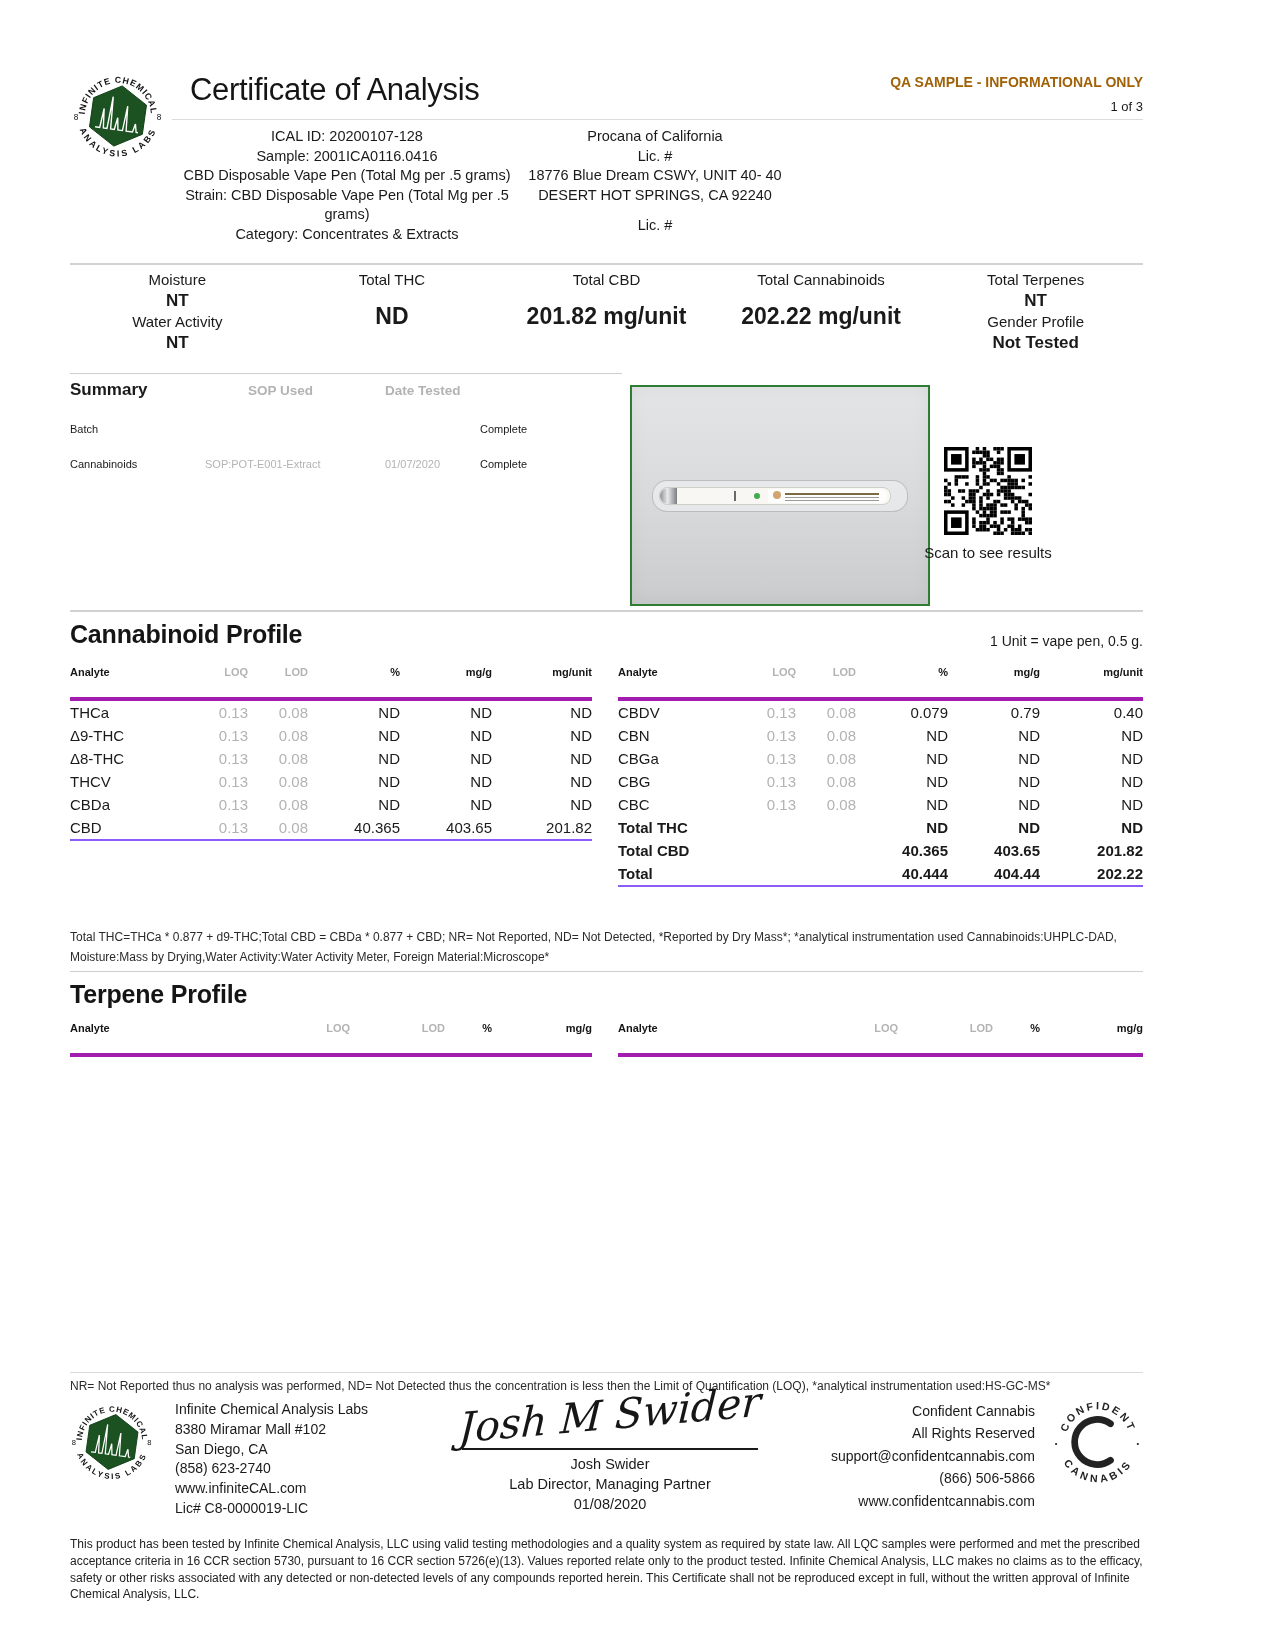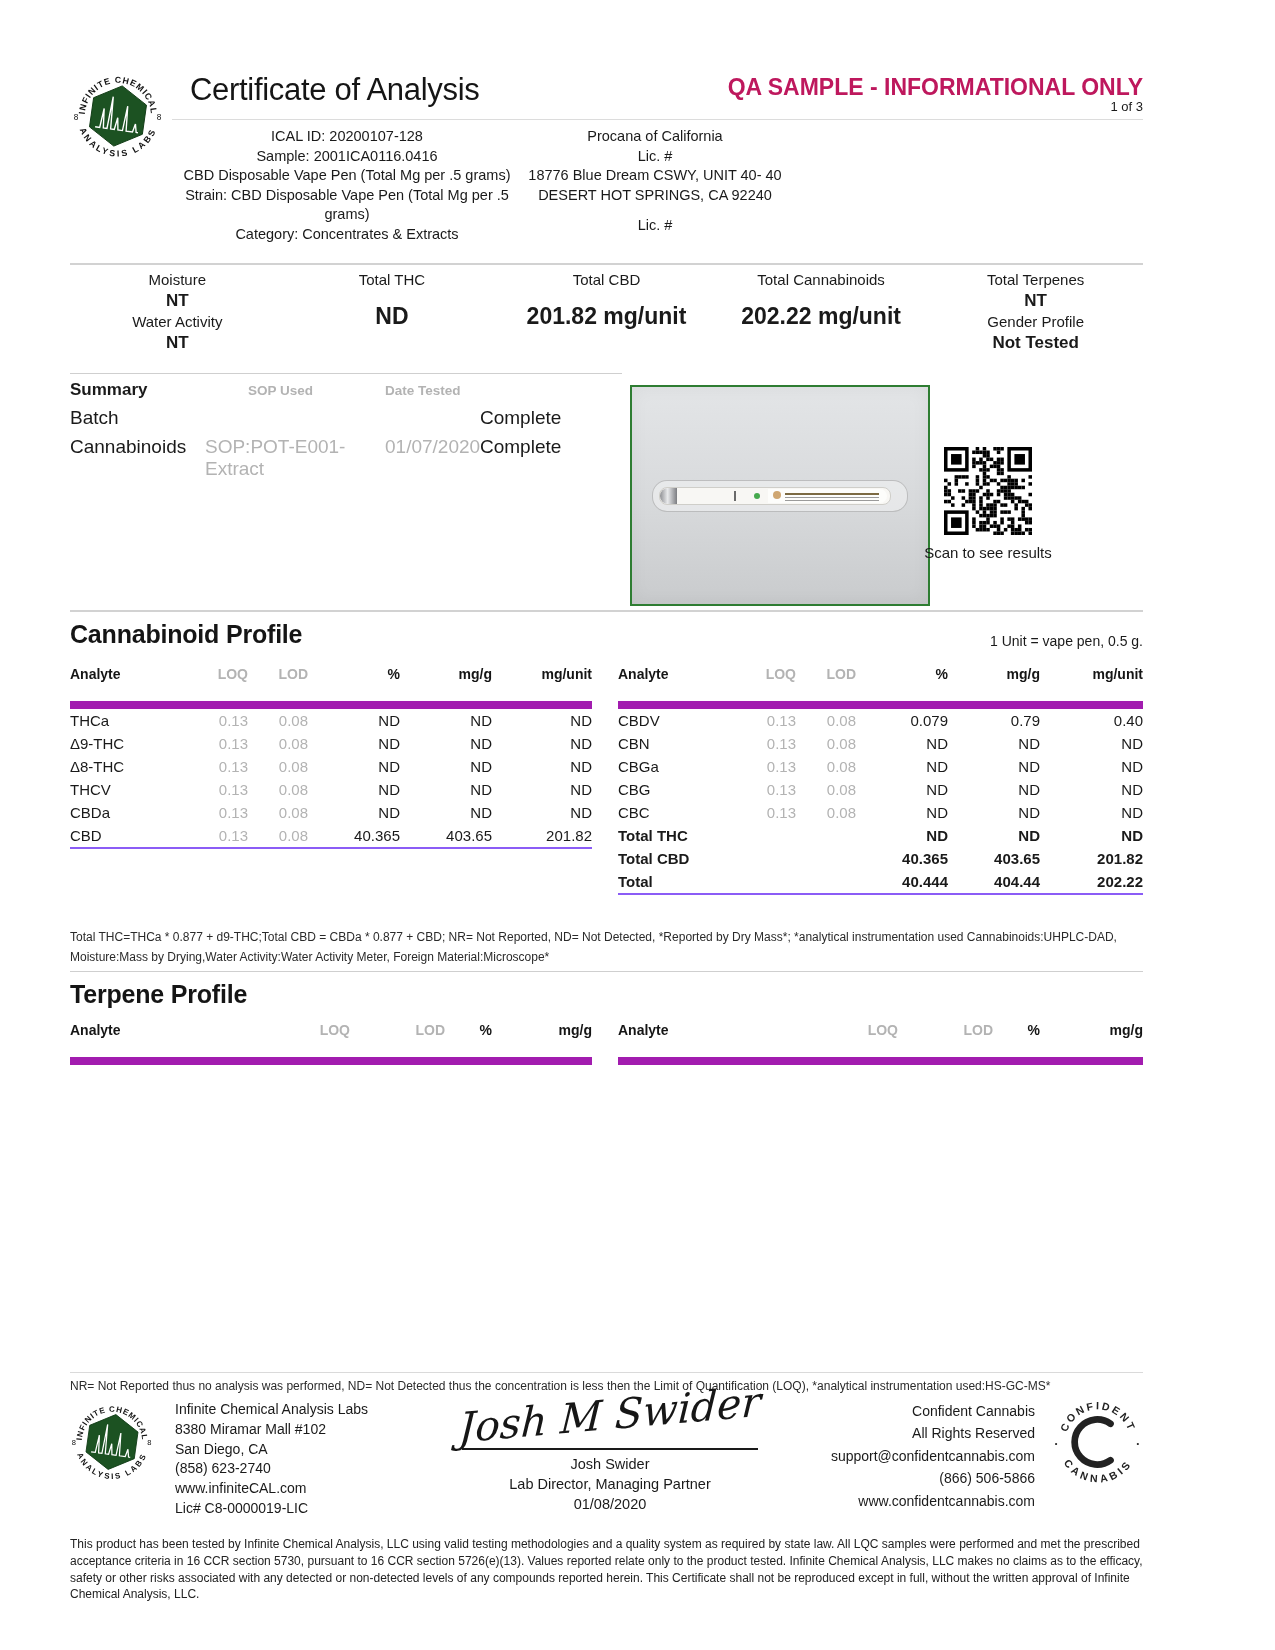--- a/index.html
+++ b/index.html
@@ -6,21 +6,21 @@
   .page {
     position:relative; width:1275px; height:1650px; background:#fff;
     font-family:"Liberation Sans","DejaVu Sans",sans-serif; color:#1a1a1a;
     overflow:hidden;
   }
   .rule { position:absolute; background:#d6d6d6; }
 
   
   .logo-main { position:absolute; left:72px; top:70px; width:92px; height:92px; }
   .doc-title { position:absolute; left:190px; top:72px; font-size:31px; letter-spacing:-0.3px; color:#151515; }
-  .qa-label  { position:absolute; right:132px; top:74px; font-size:23px; font-weight:bold; color:#be185d; }
+  .qa-label  { position:absolute; right:132px; top:74px; font-size:14px; font-weight:bold; color:#a16207; }
   .page-num  { position:absolute; right:132px; top:99px; font-size:13px; }
   .title-rule { left:172px; top:119px; width:971px; height:1px; background:#dcdcdc; }
 
   .info-col { position:absolute; top:127px; font-size:14.5px; line-height:19.6px;text-align:center; }
   .sample-col { left:182px; width:330px; }
   .client-col { left:519px; width:272px; }
   .batch-col  { left:787px; width:356px; }
   .info-gap { height:11px; }
 
   
@@ -32,21 +32,21 @@
   .stat-sub-label { font-size:15px; margin-top:2px; }
   .stat-value-big { font-size:23px; font-weight:bold; margin-top:15px; }
 
   
   .summary-rule { left:70px; top:373px; width:552px; height:1px; background:#cfcfcf; }
   .summary { position:absolute; left:70px; top:380px; width:575px; }
   .sum-grid { display:grid; grid-template-columns:135px 180px 95px 110px; }
   .sum-title { font-size:17px; font-weight:bold; }
   .sum-colhead { font-size:13.5px; font-weight:bold; color:#b3b3b3; padding-top:3px; }
   .sum-colhead.sop { padding-left:43px; }
-  .sum-cell { font-size:19px; padding-top:7px; }
+  .sum-cell { font-size:11px; padding-top:7px;margin-top:16px; }
   .sum-cell.gray { color:#b3b3b3; }
 
   
   .photo-box { position:absolute; left:630px; top:385px; width:296px; height:217px;
     border:2px solid #2e7d32;
     background:linear-gradient(180deg,#e3e5e7 0%,#d7d9db 55%,#c9cbcd 100%);
     box-shadow:inset 0 0 18px rgba(0,0,0,.05); }
   .pen-tube { position:absolute; left:20px; right:20px; top:50%; height:30px; transform:translateY(-50%);
     border:1px solid rgba(110,110,110,.35); border-radius:15px; background:rgba(255,255,255,.38); }
   .pen-body { position:absolute; left:6px; right:16px; top:50%; height:16px; transform:translateY(-50%);
@@ -75,22 +75,22 @@
   .sec-heading { position:absolute; left:70px; margin:0; font-size:25px; font-weight:bold;
     letter-spacing:-0.2px; color:#151515; }
   .cann-heading { top:620px; }
   .unit-note { position:absolute; right:132px; top:633px; font-size:14px; }
 
   table { border-collapse:collapse; table-layout:fixed; }
   .dtable, .ttable { position:absolute; }
   .dtable { top:666px; }
   .dtable.left, .ttable.left { left:70px; width:522px; }
   .dtable.right, .ttable.right { left:618px; width:525px; }
-  th { font-size:14px; font-weight:bold; text-align:right; vertical-align:bottom;
-    padding:0 0 19px 0; border-bottom:8px solid #a21caf; color:#151515; }
+  th { font-size:11px; font-weight:bold; text-align:right; vertical-align:bottom;
+    padding:0 0 19px 0; border-bottom:4px solid #a21caf; color:#151515; }
   th:first-child { text-align:left; }
   th.muted { color:#b3b3b3; }
   td { font-size:15px; text-align:right; height:23px; padding:0; white-space:nowrap; }
   td:first-child { text-align:left; }
   .dtable td:nth-child(2), .dtable td:nth-child(3) { color:#b3b3b3; }
   .dtable tbody tr:last-child td { border-bottom:2px solid #8b5cf6; }
   tr.bold td { font-weight:bold; }
 
   .footnote { position:absolute; left:70px; top:928px; width:1073px; font-size:12px;
     line-height:19.5px; color:#2a2a2a; }

